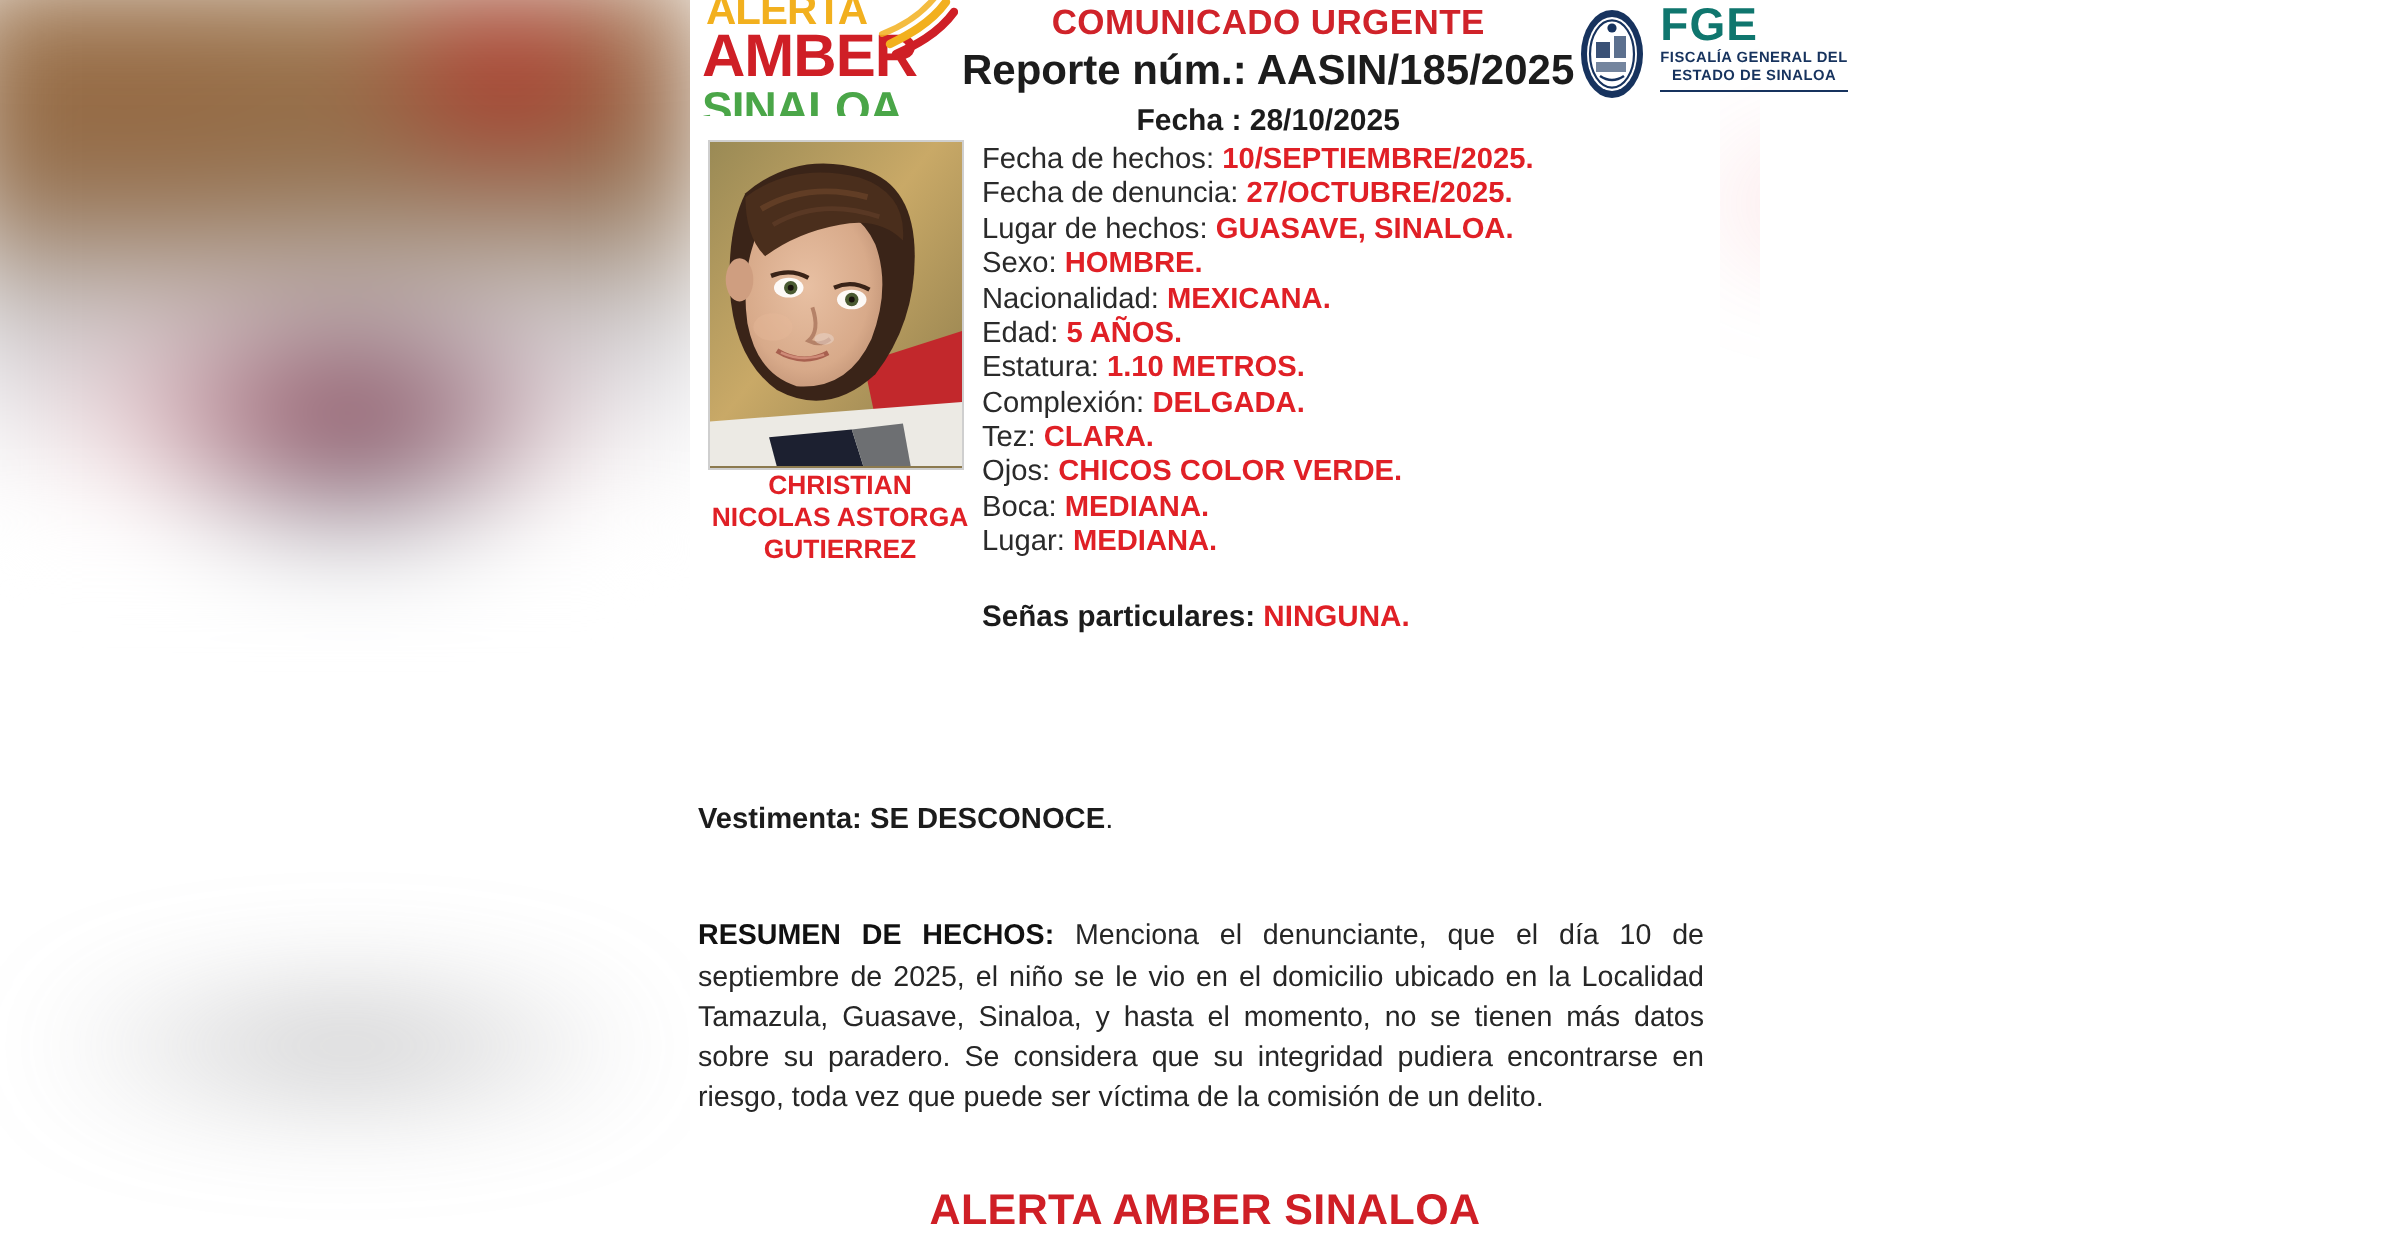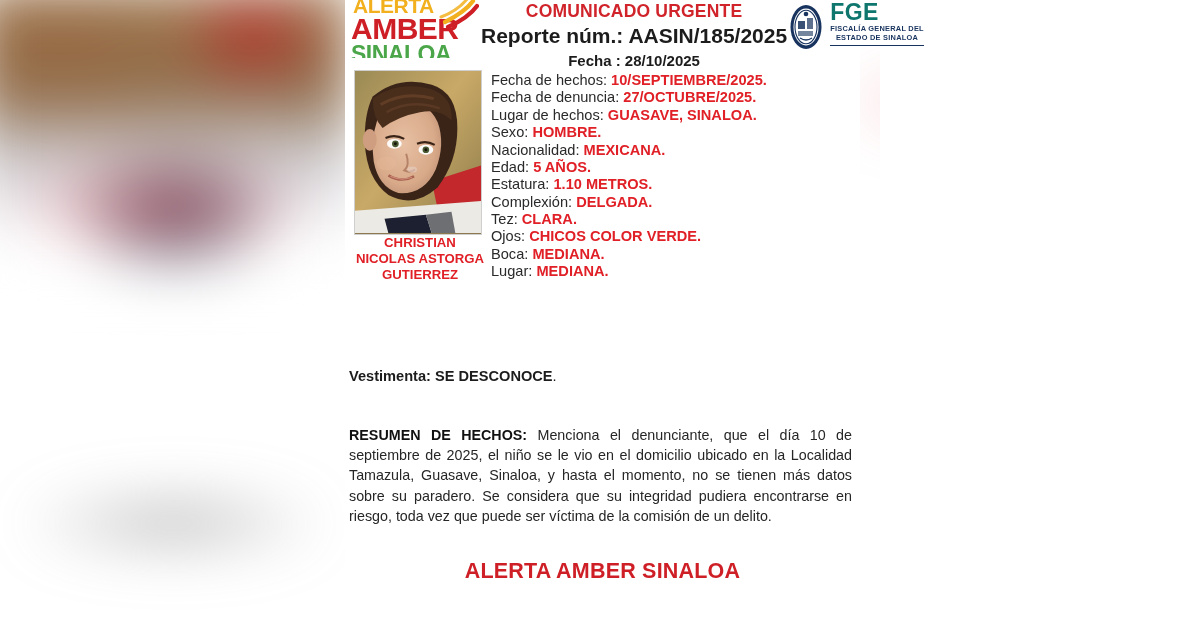--- a/index.html
+++ b/index.html
@@ -419,20 +419,24 @@
         </div>
         <div class="field-line">
           <span class="field-label">Boca:</span>
           <span class="field-value">MEDIANA.</span>
         </div>
         <div class="field-line">
           <span class="field-label">Lugar:</span>
           <span class="field-value">MEDIANA.</span>
         </div>
 
+        <div id="senas-line">
+          <span id="senas-label">Señas particulares:</span>
+          <span id="senas-value">NINGUNA.</span>
+        </div>
       </div>
     </div>
 
     <div id="vestimenta-row">
       <span id="vestimenta-label">Vestimenta:</span>
       <span id="vestimenta-value">SE DESCONOCE</span><span id="vestimenta-period">.</span>
     </div>
 
     <div id="resumen-block">
       <span id="resumen-label">RESUMEN DE HECHOS:</span><span id="resumen-text"> Menciona el denunciante, que el día 10 de septiembre de 2025, el niño se le vio en el domicilio ubicado en la Localidad Tamazula, Guasave, Sinaloa, y hasta el momento, no se tienen más datos sobre su paradero. Se considera que su integridad pudiera encontrarse en riesgo, toda vez que puede ser víctima de la comisión de un delito.</span>

